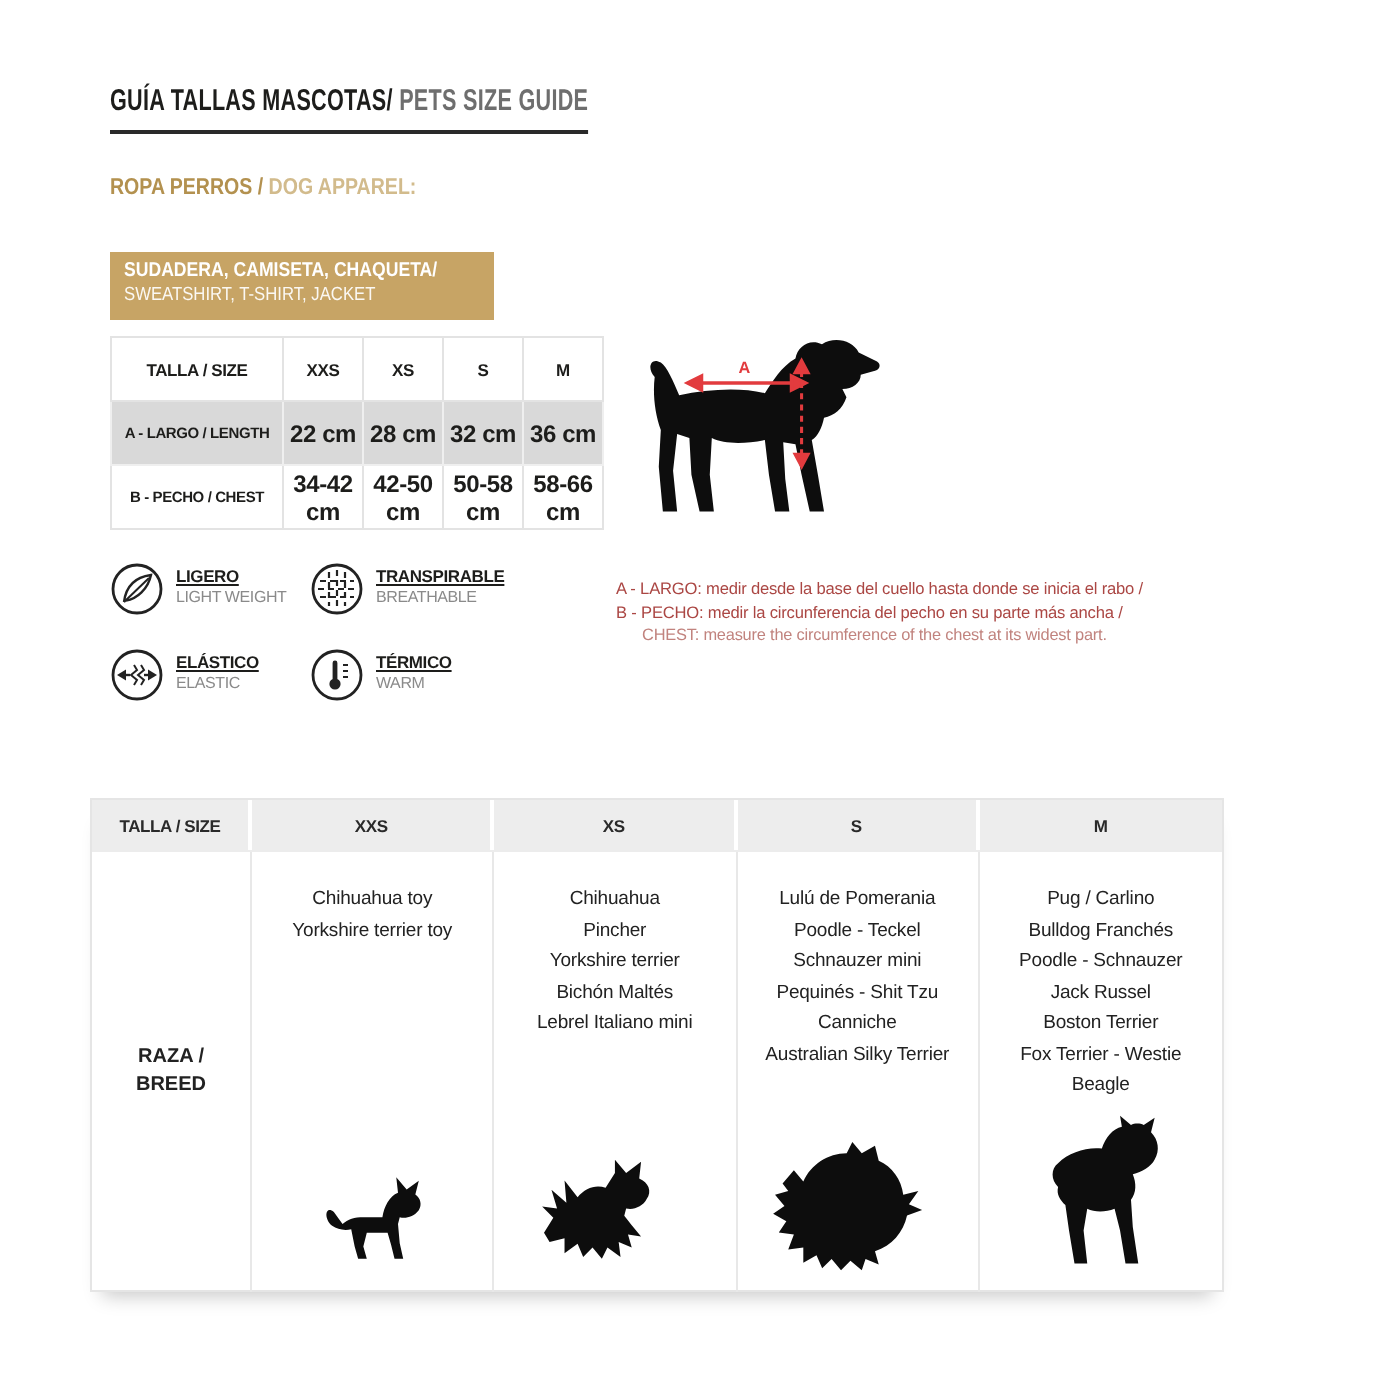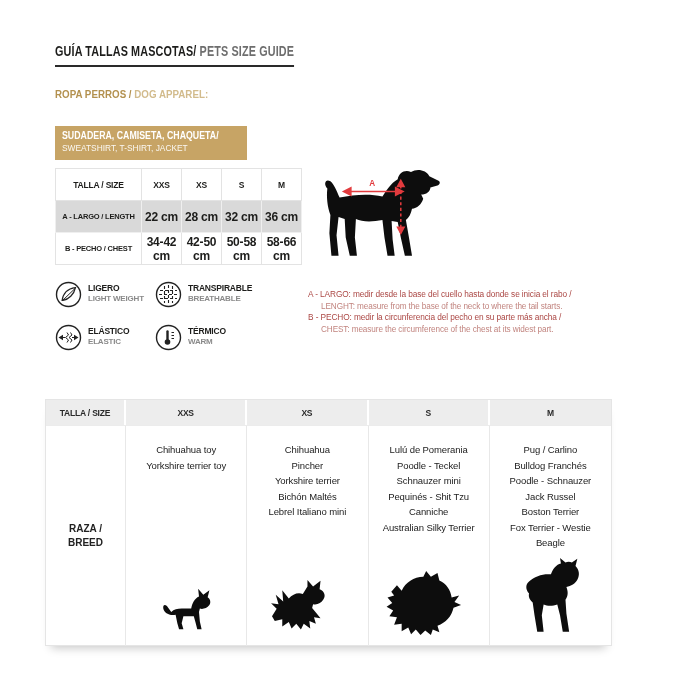--- a/index.html
+++ b/index.html
@@ -42,22 +42,22 @@
   
   .diagram{position:absolute;left:316px;top:166px;width:140px;height:102px;}
   
   .features{
     position:absolute;left:55px;top:281px;width:210px;
     display:grid;grid-template-columns:100px 110px;grid-row-gap:16px;
   }
   .feature{display:flex;align-items:flex-start;}
   .feature svg{flex:0 0 auto;}
   .feature .txt{margin-left:6px;padding-top:3px;line-height:9.5px;}
-  .feature .es{font-size:8.5px;font-weight:700;color:#1d1d1b;letter-spacing:-.2px;white-space:nowrap;}
-  .feature .en{font-size:8px;color:#8a8a8a;letter-spacing:-.2px;white-space:nowrap;font-weight:bold;}
+  .feature .es{font-size:8.5px;font-weight:700;color:#1d1d1b;letter-spacing:-.2px;white-space:nowrap;text-decoration:underline;}
+  .feature .en{font-size:8px;color:#8a8a8a;letter-spacing:-.2px;white-space:nowrap;}
   
   .notes{position:absolute;left:308px;top:289px;width:310px;line-height:11.5px;}
   .note-es{font-size:8.3px;font-weight:400;color:#ab4744;letter-spacing:-.1px;}
   .note-en{font-size:8.2px;color:#c1837e;padding-left:13px;letter-spacing:-.1px;}
   
   .breed-table{
     position:absolute;left:45px;top:399px;width:567px;height:247px;box-sizing:border-box;
     border:1px solid #e5e5e5;box-shadow:0 8px 9px -6px rgba(0,0,0,.22);
   }
   .bt-head{display:grid;grid-template-columns:80px 1fr 1fr 1fr 1fr;height:25px;}
@@ -204,21 +204,20 @@
       <div class="txt">
         <div class="es">TÉRMICO</div>
         <div class="en">WARM</div>
       </div>
     </div>
 
   </div>
 
   <div class="notes">
     <div class="note-es"><span>A - LARGO:</span><span> medir desde la base del cuello hasta donde se inicia el rabo /</span></div>
-    <div class="note-en"><span>LENGHT:</span><span> measure from the base of the neck to where the tail starts.</span></div>
     <div class="note-es"><span>B - PECHO:</span><span> medir la circunferencia del pecho en su parte más ancha /</span></div>
     <div class="note-en"><span>CHEST:</span><span> measure the circumference of the chest at its widest part.</span></div>
   </div>
 
   <div class="breed-table">
     <div class="bt-head">
       <div class="hcell">TALLA /  SIZE</div>
       <div class="hcell">XXS</div>
       <div class="hcell">XS</div>
       <div class="hcell">S</div>

